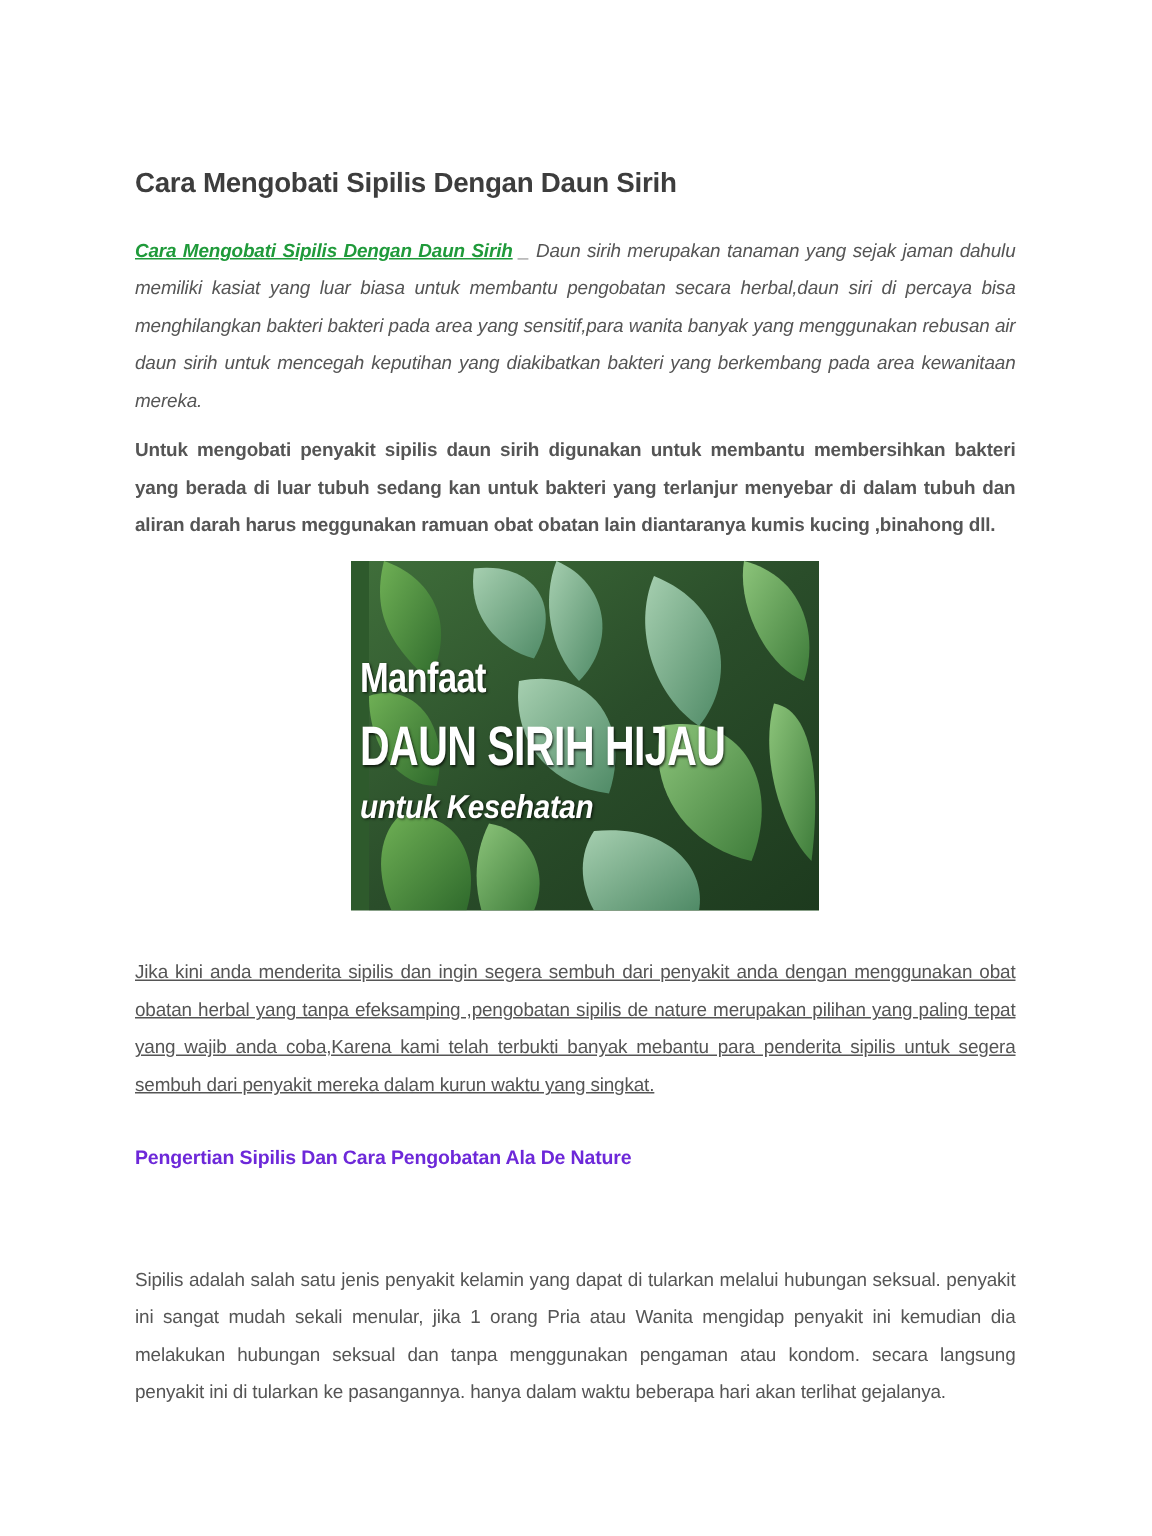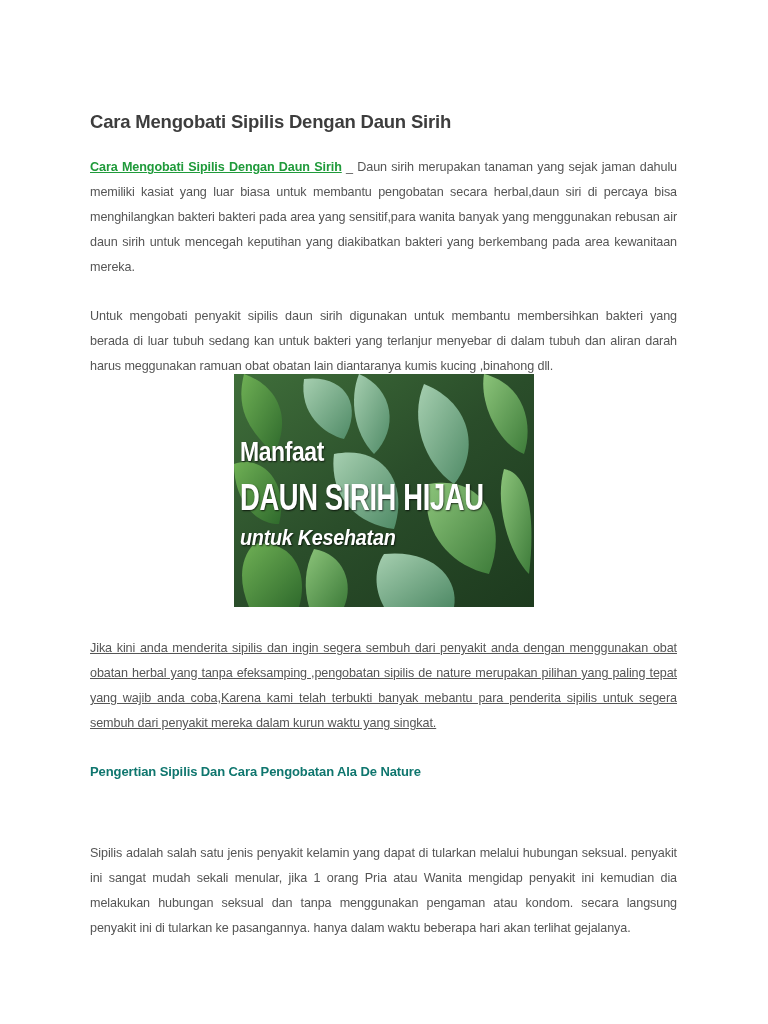--- a/index.html
+++ b/index.html
@@ -36,49 +36,50 @@
       position: absolute;
       left: 0;
       width: 587px;
       margin: 0;
       font-size: 12.6px;
       line-height: 25px;
       text-align: justify;
       text-align-last: left;
       letter-spacing: -0.1px;
     }
-    .para-1 { top: 155px; }
-    .para-2 { top: 304px; }
+    .para-1 { top: 155px; font-style: italic; }
+    .para-2 { top: 288px; font-weight: bold; }
     .para-3 { top: 636px; text-decoration: underline; }
     .subheading {
       position: absolute;
       left: 0;
       top: 764px;
       margin: 0;
       font-size: 13px;
       font-weight: bold;
-      color: #0f766e;
+      color: #6d28d9;
       letter-spacing: -0.1px;
       white-space: nowrap;
     }
     .para-4 { top: 810px; margin-top: 31px; }
     .link {
       color: #1f9a3a;
       font-weight: bold;
       text-decoration: underline;
       cursor: pointer;
     }
     .figure {
       position: absolute;
       left: 144px;
       top: 374px;
       width: 300px;
       height: 233px;
       overflow: hidden;
       background: #2e5a2c;
+      padding-left: 12px;
     }
     .figure svg {
       display: block;
       width: 300px;
       height: 233px;
     }
     .overlay-text {
       position: absolute;
       left: 6px;
       color: #ffffff;

